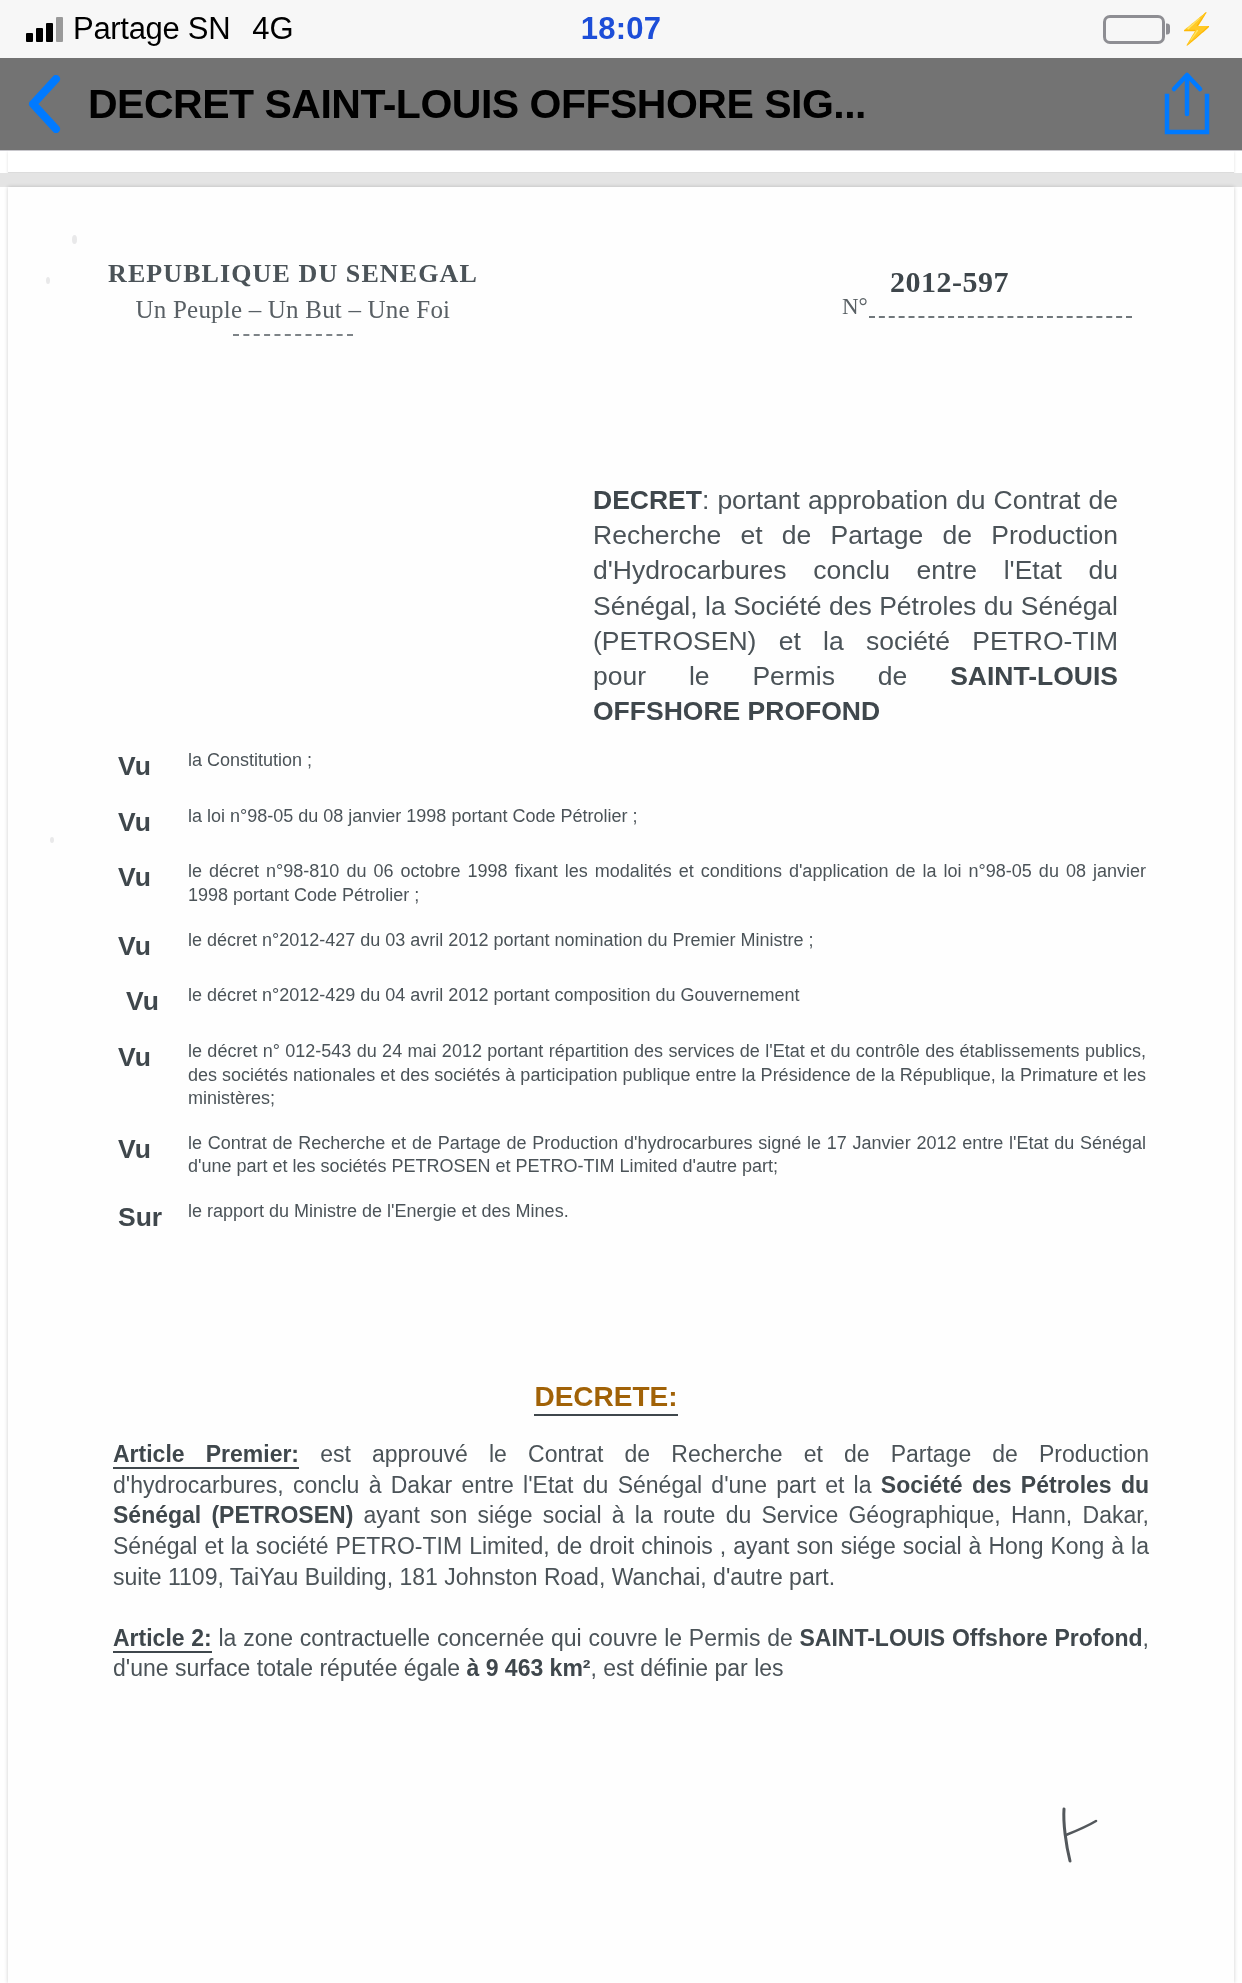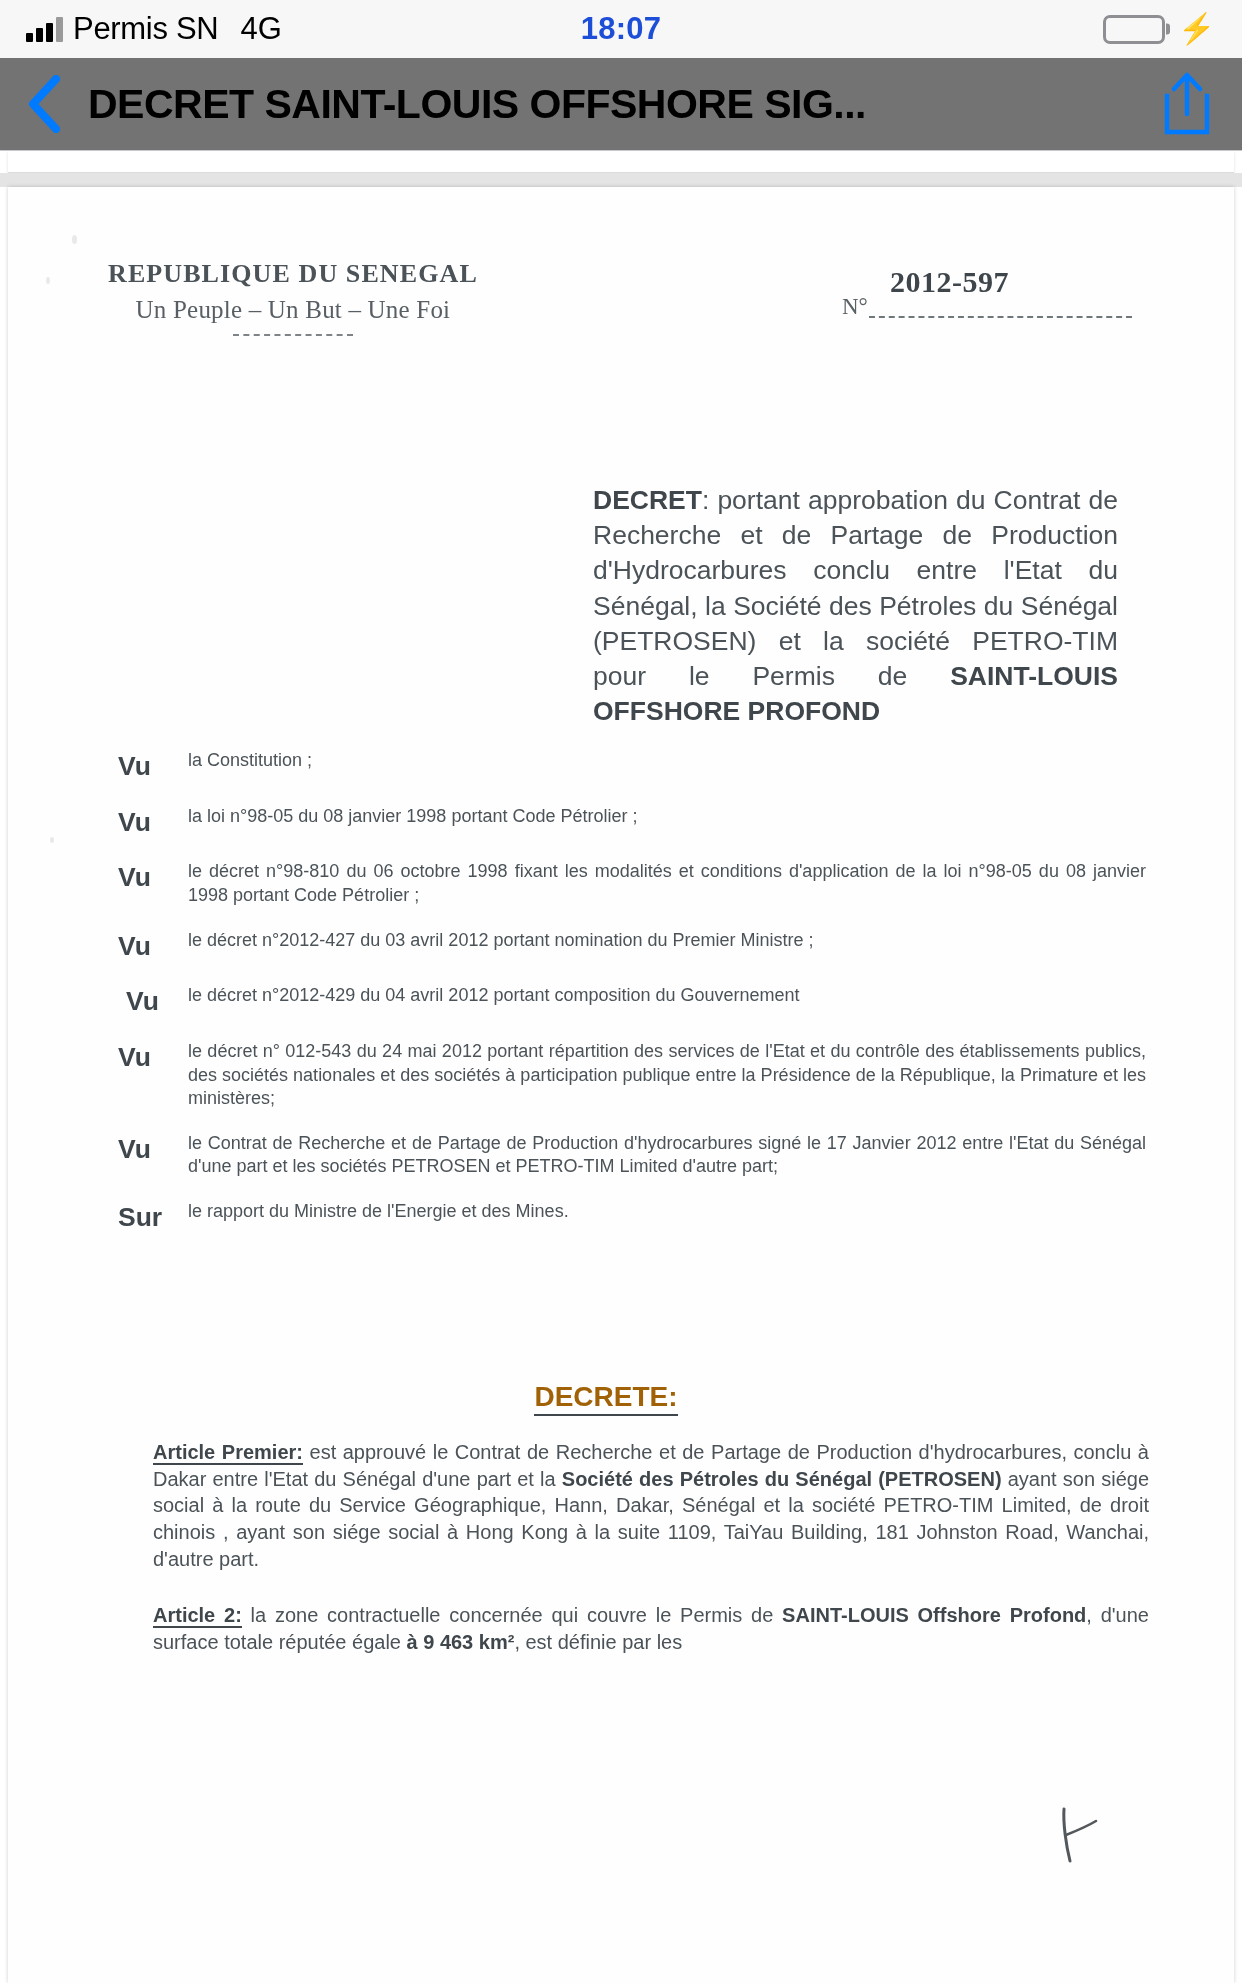--- a/index.html
+++ b/index.html
@@ -289,26 +289,25 @@
   }
 
   
   #articles {
     position: absolute;
     top: 1252px;
     left: 105px;
     right: 85px;
   }
   .article-para {
-    font-size: 20px;
+    font-size: 23px;
     line-height: 1.335;
     text-align: justify;
     color: #4b5358;
     margin-bottom: 30px;
-    margin-left: 40px;
   }
   .article-para b { font-weight: 700; color: #3f474c; }
   .art-title {
     font-weight: 700;
     color: #3f474c;
     border-bottom: 2px solid #3f474c;
   }
 
   
   #hand-mark {
@@ -325,21 +324,21 @@
 <body>
 
 <div id="status-bar">
   <div class="sb-left">
     <span class="signal-bars">
       <i></i>
         <i></i>
         <i></i>
         <i></i>
     </span>
-    <span class="carrier">Permis SN</span>
+    <span class="carrier">Partage SN</span>
     <span class="network">4G</span>
   </div>
   <div class="sb-time">18:07</div>
   <div class="sb-right">
     <span class="battery">
       <span class="battery-fill"></span>
     </span>
     <span class="bolt">⚡</span>
   </div>
 </div>

